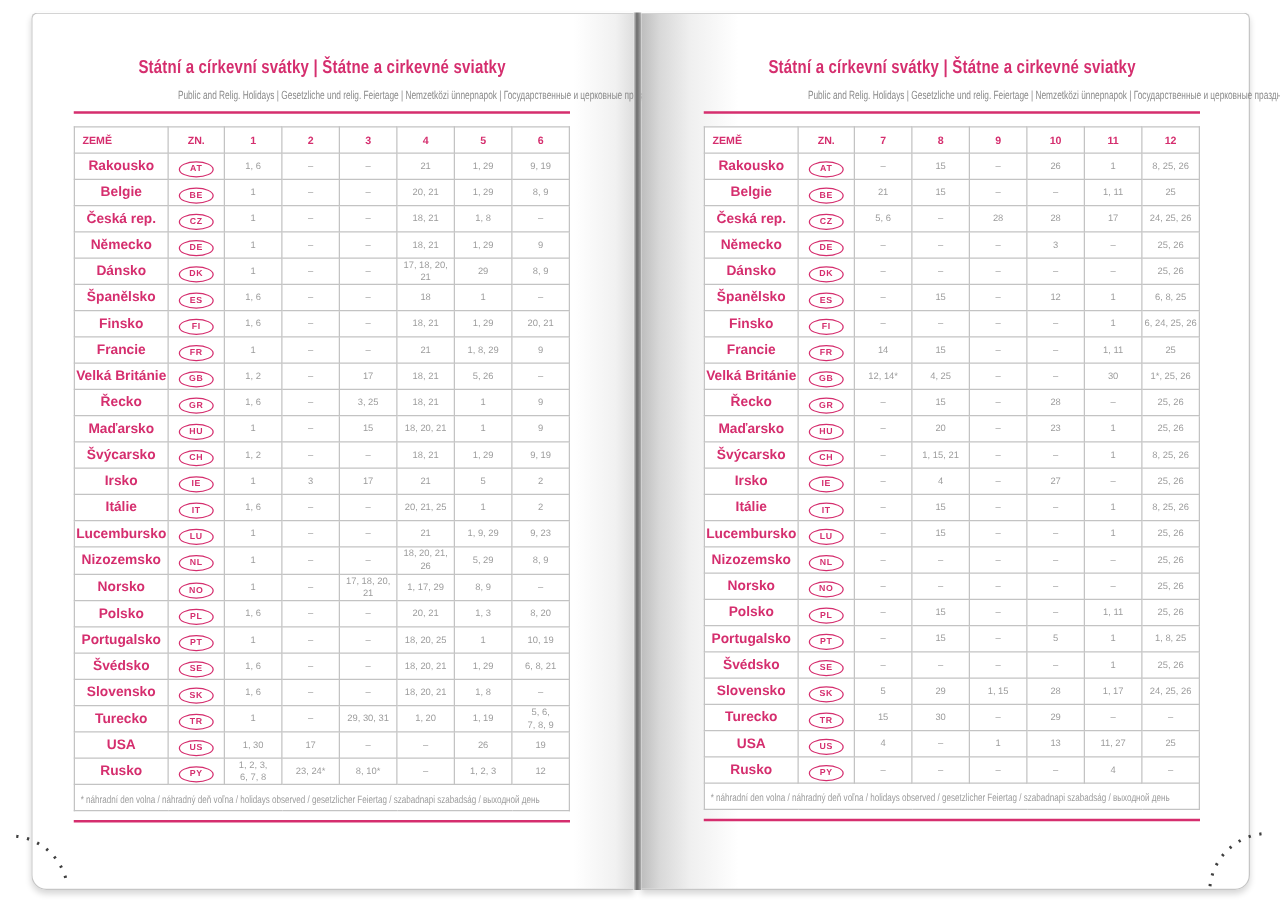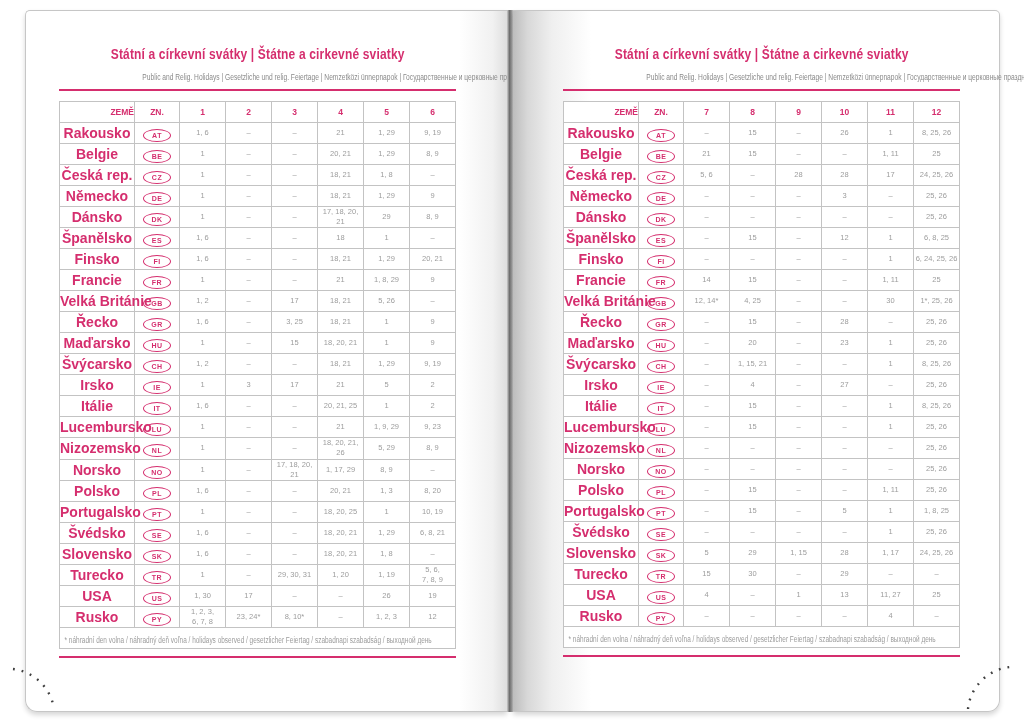--- a/index.html
+++ b/index.html
@@ -20,22 +20,22 @@
   .title{display:inline-block;font-size:15px;font-weight:bold;color:var(--accent,#d52e6e);
     letter-spacing:.2px;transform:scaleX(.8);transform-origin:50% 50%;}
   .subtitle-wrap{margin-top:3px;text-align:center;white-space:nowrap;}
   .subtitle{display:inline-block;font-size:9.5px;color:#8a8a8a;
     transform:scaleX(.70);transform-origin:50% 50%;}
   .rule{height:2px;background:var(--accent,#d52e6e);margin-top:5px;}
   table.holidays{margin-top:10px;border-collapse:collapse;table-layout:fixed;width:397px;background:#fff;}
   table.holidays th,table.holidays td{border:1px solid #c3c3c3;height:20px;padding:0;
     vertical-align:middle;text-align:center;}
   table.holidays th{color:var(--accent,#d52e6e);font-size:8.5px;font-weight:bold;}
-  table.holidays th.h-country{text-align:right;padding-left:6px;}
-  td.country{color:var(--accent,#d52e6e);font-size:14px;font-weight:bold;
+  table.holidays th.h-country{text-align:left;padding-left:6px;}
+  td.country{color:var(--accent,#d52e6e);font-size:11px;font-weight:bold;
     text-align:left;padding-left:6px;white-space:nowrap;margin-top:21px;}
   td.zn{text-align:center;}
   .badge{display:inline-block;width:26px;height:11px;line-height:11px;border:1px solid var(--accent,#d52e6e);
     border-radius:50%;color:var(--accent,#d52e6e);font-size:7px;font-weight:bold;letter-spacing:.5px;}
   td.val{color:#9c9c9c;font-size:7.5px;line-height:1.35;white-space:pre-line;}
   td.note{text-align:left;white-space:nowrap;overflow:visible;}
   .note-text{display:inline-block;padding-left:6px;font-size:8.5px;color:#9c9c9c;
     transform:scaleX(.76);transform-origin:0 50%;white-space:nowrap;}
   .bottom-rule{height:2px;background:var(--accent,#d52e6e);margin-top:7px;}
   svg.stitch{position:absolute;overflow:visible;}

